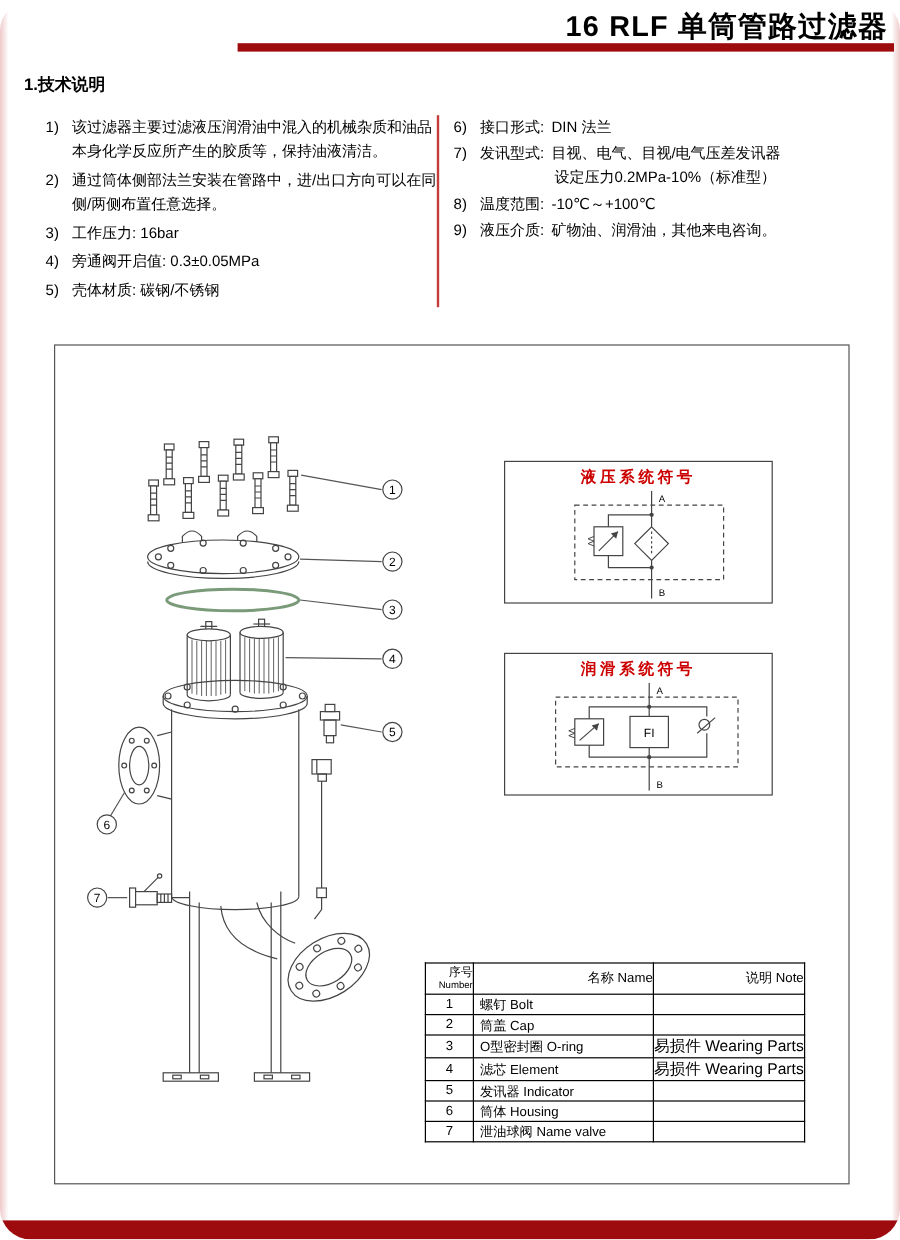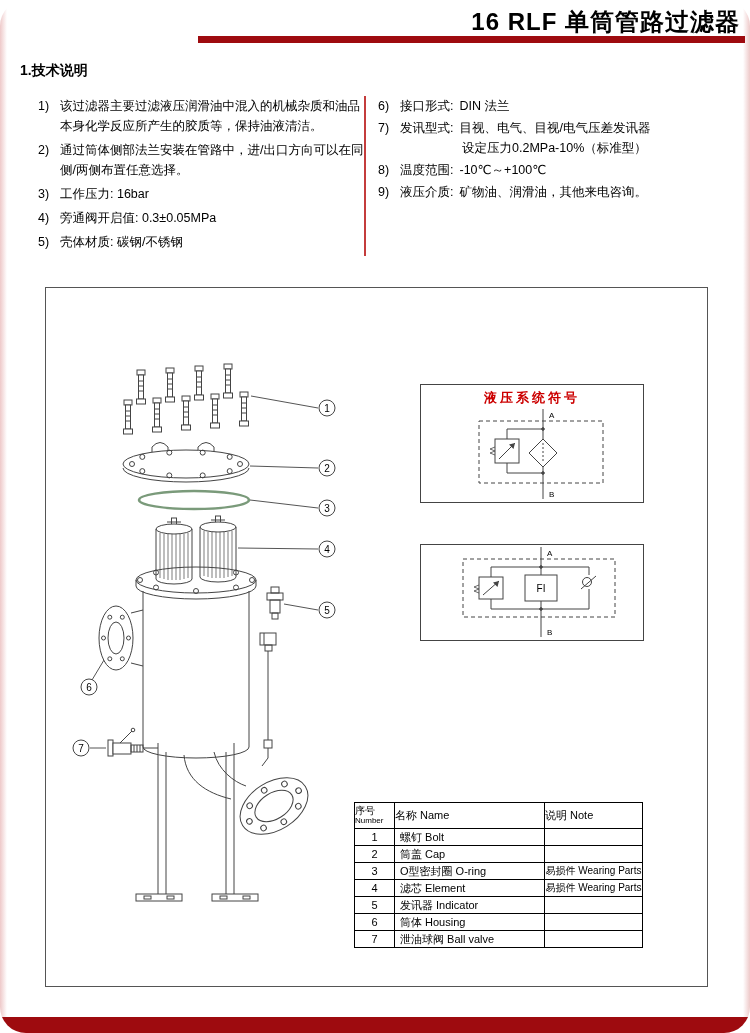--- a/index.html
+++ b/index.html
@@ -35,27 +35,27 @@
   .sym-box.one { left:374px; top:96px; }
   .sym-box.two { left:374px; top:256px; }
   .sym-title { text-align:center; color:#cc0000; font-weight:bold; font-size:13px; letter-spacing:3px; margin-top:4px; }
   .sym-svg { display:block; margin:2px auto 0 auto; }
 
   .parts-table { position:absolute; left:308px; top:514px; border-collapse:collapse; table-layout:fixed; font-size:11px; background:#fff; }
   .parts-table col.c-no { width:40px; }
   .parts-table col.c-name { width:150px; }
   .parts-table col.c-note { width:98px; }
   .parts-table th, .parts-table td { border:1px solid #000; font-weight:normal; }
-  .parts-table th { height:26px; text-align:left; line-height:1.05; }
+  .parts-table th { height:26px; text-align:right; line-height:1.05; }
   .parts-table td { height:17px; }
   .h-cn { font-size:10px; }
   .h-en { font-size:8px; }
   .td-no { text-align:center; }
   .td-name { padding-left:5px;margin-top:16px; }
-  .td-note { font-size:10px; text-align:center; white-space:nowrap; overflow:hidden; }
+  .td-note { font-size:13px; text-align:center; white-space:nowrap; overflow:hidden; }
 
   .bottom-bar { position:absolute; left:0; right:0; bottom:0; height:16px; background:#9e0b0f; }
 </style>
 </head>
 <body>
 
 <div class="page">
   <div class="edge-strip left"></div>
   <div class="edge-strip right"></div>
 
@@ -310,20 +310,21 @@
           <polyline points="86,54 86,64 122,64"></polyline>
           <circle cx="122" cy="20" r="1.3" fill="#444"></circle>
           <circle cx="122" cy="64" r="1.3" fill="#444"></circle>
         </g>
         <text x="128" y="9" font-size="8" fill="#000">A</text>
         <text x="128" y="88" font-size="8" fill="#000">B</text>
       </svg>
     </div>
 
     <div class="sym-box two">
+      <div class="sym-title">润滑系统符号</div>
       <svg class="sym-svg" width="238" height="90" viewBox="0 0 238 90">
         <g stroke="#444" fill="none" stroke-width="1">
           <rect x="42" y="12" width="152" height="58" stroke-dasharray="4 3"></rect>
           <line x1="120" y1="0" x2="120" y2="28"></line>
           <rect x="104" y="28" width="32" height="26"></rect>
           <line x1="120" y1="54" x2="120" y2="90"></line>
           <polyline points="120,20 70,20 70,30"></polyline>
           <rect x="58" y="30" width="24" height="22"></rect>
           <line x1="62" y1="48" x2="78" y2="34"></line>
           <path d="M78,34 l-6,1.5 l4.5,4.5 z" fill="#444" stroke="none"></path>
@@ -384,21 +385,21 @@
           <td class="td-name">发讯器 Indicator</td>
           <td class="td-note"></td>
         </tr>
         <tr>
           <td class="td-no">6</td>
           <td class="td-name">筒体 Housing</td>
           <td class="td-note"></td>
         </tr>
         <tr>
           <td class="td-no">7</td>
-          <td class="td-name">泄油球阀 Ball valve</td>
+          <td class="td-name">泄油球阀 Name valve</td>
           <td class="td-note"></td>
         </tr>
       </tbody>
     </table>
   </div>
 
   <div class="bottom-bar"></div>
 </div>
 
 </body></html>

